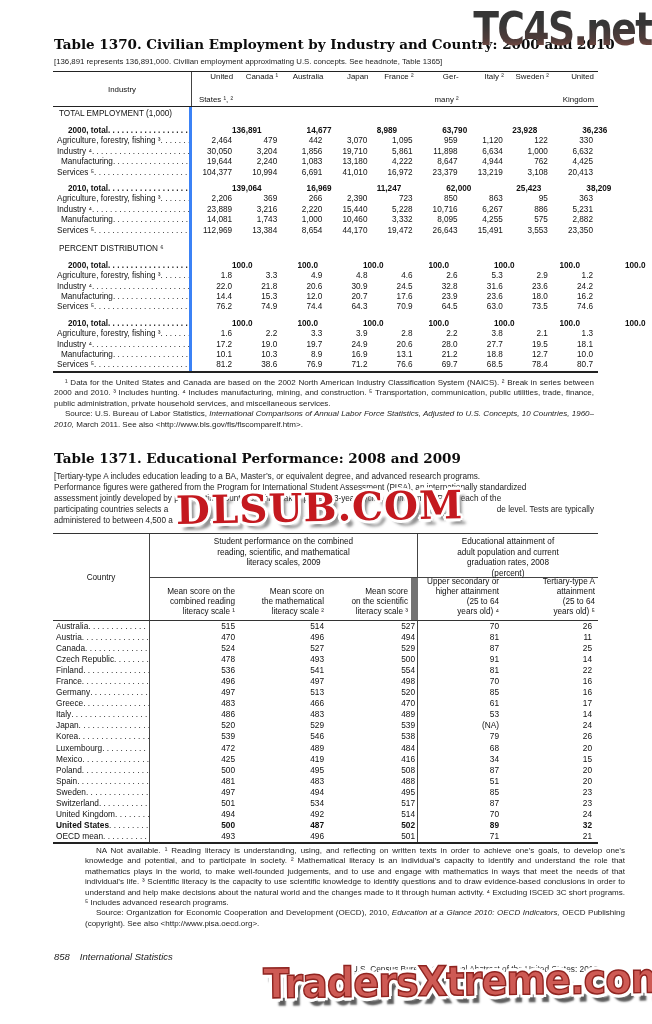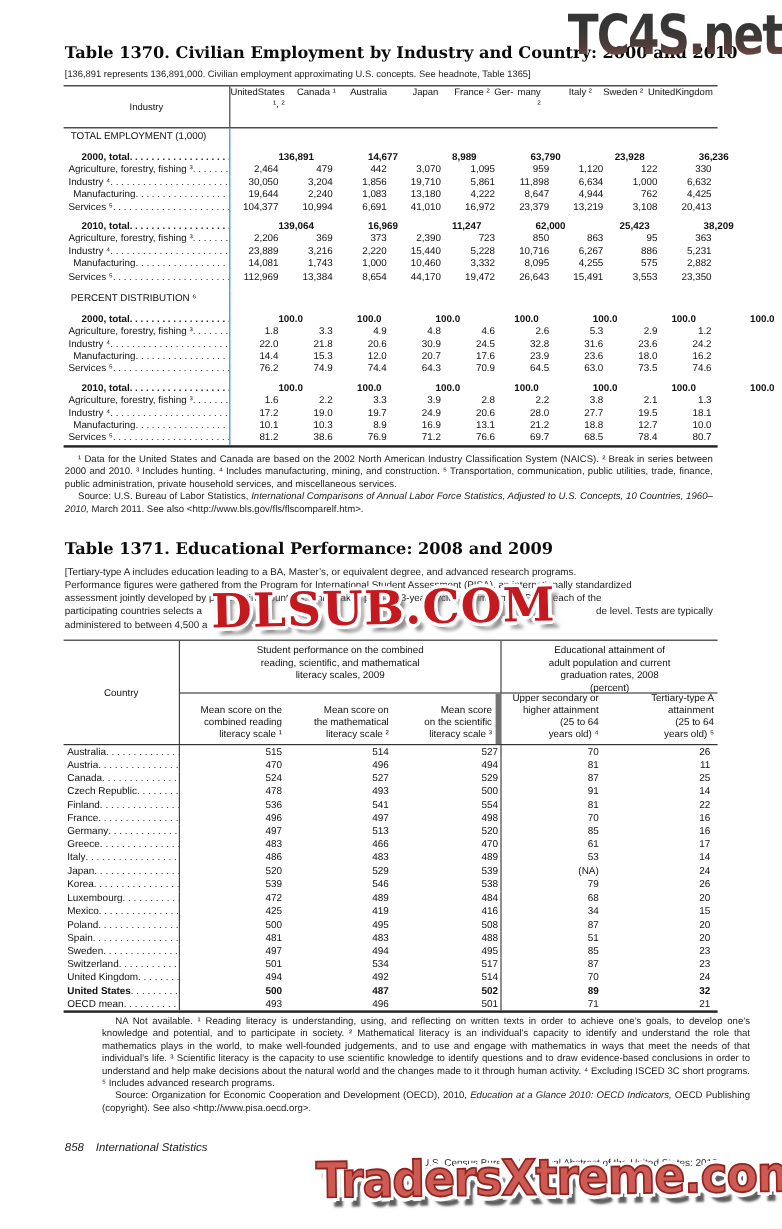--- a/index.html
+++ b/index.html
@@ -10,44 +10,44 @@
   .tbl-title{font-family:"DejaVu Serif","Liberation Serif",serif;font-weight:700;font-size:13.5px;white-space:nowrap;color:#0c0c0c;}
   .headnote{font-size:7.8px;color:#1c1c1c;white-space:nowrap;}
   .notes{font-size:8px;line-height:10.4px;color:#1c1c1c;text-align:justify;}
   .notes p{margin:0;text-indent:11px;}
   .notes p.noindent{text-indent:0;}
   .notes .it{font-style:italic;}
 
   
   #t1370-head{border-top:1.5px solid #222;border-bottom:1.5px solid #222;display:grid;grid-template-columns:139px repeat(9,1fr);height:34px;font-size:7.9px;}
   #t1370-head .h-ind{border-right:1px solid #444;display:flex;align-items:center;justify-content:center;}
-  #t1370-head .h-col{display:flex;flex-direction:row;justify-content:flex-end;text-align:right;padding:0 4px 2px 0;line-height:9.5px;}
+  #t1370-head .h-col{display:flex;flex-direction:column;justify-content:space-between;text-align:right;padding:0 4px 2px 0;line-height:9.5px;}
   .trow{display:grid;grid-template-columns:139px repeat(9,1fr);height:10.4px;line-height:10.4px;font-size:8.2px;}
   .trow.section{height:13px;line-height:13px;}
   .trow.spacer{height:6px;}
-  .trow .lbl{border-right:1px solid #3b82f6;display:flex;overflow:hidden;padding-left:4px;}
+  .trow .lbl{border-right:3px solid #3b82f6;display:flex;overflow:hidden;padding-left:4px;}
   .trow.section .lbl{padding-left:6px;}
   .trow.total .lbl{padding-left:15px;}
   .trow.sub .lbl{padding-left:8px;}
   .trow.b{font-weight:700;gap:40px;}
   .lt,.sec{white-space:nowrap;}
   .dots{flex:1;overflow:hidden;white-space:nowrap;color:#222;font-weight:400;}
   .dots::before{content:" . . . . . . . . . . . . . . . . . . . . . . . . . . . . . . . .";}
   .trow.b .dots{font-weight:700;}
   .num{text-align:right;padding-right:5px;white-space:nowrap;}
   #t1370-body{border-bottom:2px solid #222;}
 
   
   #t1371-head{border-top:1px solid #333;border-bottom:1px solid #333;display:grid;grid-template-columns:97px 88px 89px 91px 84px 96px;grid-template-rows:44px 42px;font-size:8.2px;}
   #t1371-head .country{grid-row:1/3;grid-column:1;border-right:1px solid #444;display:flex;align-items:center;justify-content:center;}
   #t1371-head .grp{border-bottom:1px solid #444;display:flex;align-items:flex-start;justify-content:center;text-align:center;white-space:pre-line;line-height:10.5px;padding-top:3px;}
   #t1371-head .grp1{grid-column:2/5;border-right:1px solid #444;}
   #t1371-head .grp2{grid-column:5/7;}
   #t1371-head .subh{display:flex;align-items:flex-end;justify-content:flex-end;text-align:right;white-space:pre-line;line-height:10px;padding:0 3px 3px 0;}
-  #t1371-head .subh.s3{border-right:5px solid #737373;}
+  #t1371-head .subh.s3{border-right:7px solid #737373;}
   .erow{display:grid;grid-template-columns:97px 88px 89px 91px 84px 96px;height:11.05px;line-height:11.05px;font-size:8.3px;}
   .erow .cty{border-right:1px solid #444;display:flex;overflow:hidden;padding-left:3px;}
   .erow .v{text-align:right;padding-right:3px;}
   .erow .v.v3{border-right:1px solid #444;padding-right:2px;}
   .erow .v.v5{padding-right:6px;}
   .erow.b{font-weight:700;}
   #t1371-body{border-bottom:2px solid #222;}
 
   
   #t1371-intro{font-size:8.2px;line-height:10.9px;color:#1c1c1c;}
@@ -216,21 +216,21 @@
           <div class="num">4,534</div>
           <div class="num">28,944</div>
         </div>
         <div class="trow data item">
           <div class="lbl">
             <span class="lt">Agriculture, forestry, fishing ³</span>
             <span class="dots"></span>
           </div>
           <div class="num">2,206</div>
           <div class="num">369</div>
-          <div class="num">373</div>
+          <div class="num">266</div>
           <div class="num">2,390</div>
           <div class="num">723</div>
           <div class="num">850</div>
           <div class="num">863</div>
           <div class="num">95</div>
           <div class="num">363</div>
         </div>
         <div class="trow data item">
           <div class="lbl">
             <span class="lt">Industry ⁴</span>

